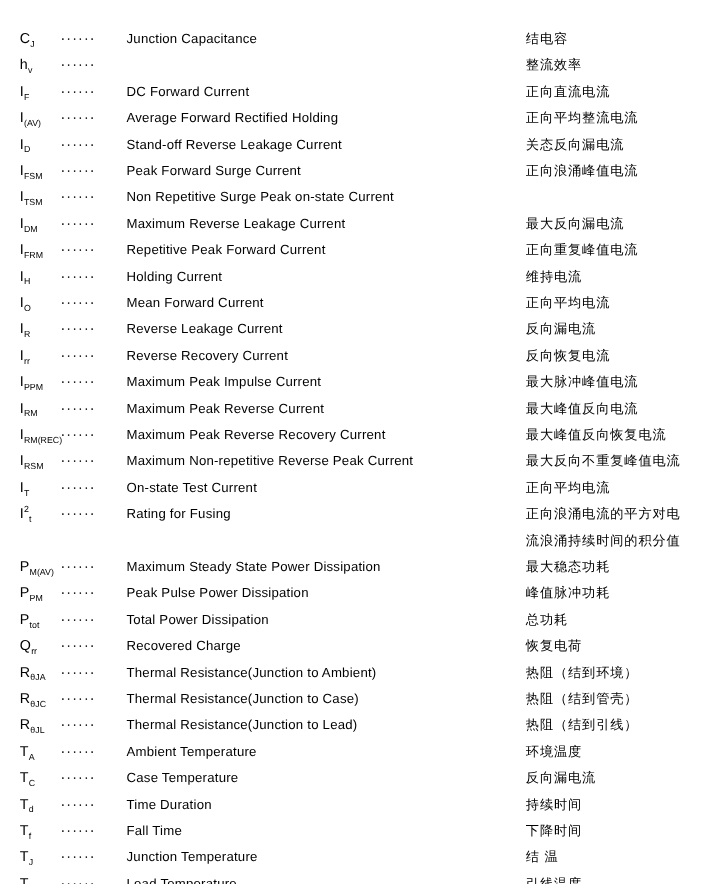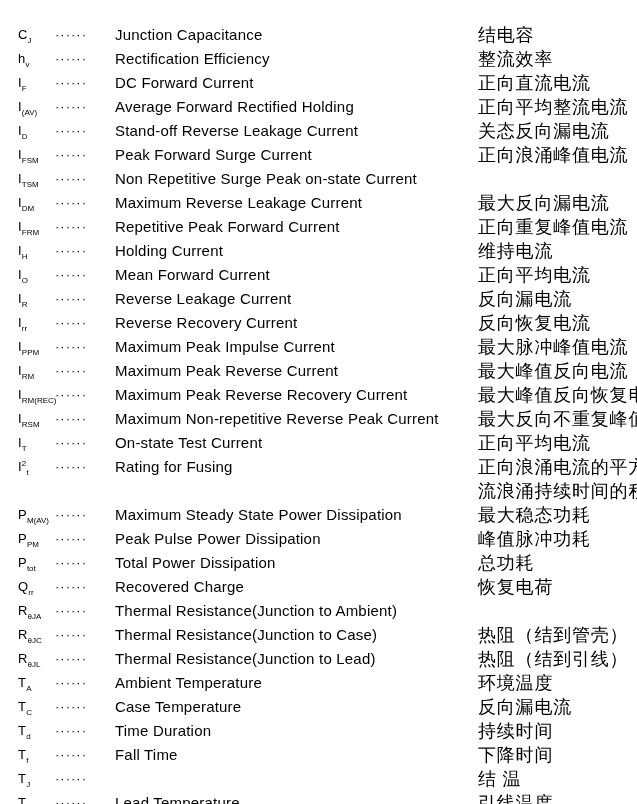--- a/index.html
+++ b/index.html
@@ -47,46 +47,45 @@
     position: absolute;
     left: 55px;
     top: 0;
     font-size: 13px;
     letter-spacing: 1px;
   }
   .c-en {
     position: absolute;
     left: 115px;
     top: 0;
-    font-size: 15px;
+    font-size: 12px;
     letter-spacing: 0.2px;
   }
   .c-zh {
     position: absolute;
     left: 478px;
     top: 0;
-    font-size: 18px;
+    font-size: 12px;
     letter-spacing: 0.8px;
   }
 </style>
 </head>
 <body>
 
 <div class="glossary" id="glossary">
   <div class="row">
     <span class="c-sym"><span>C</span><sup></sup><sub>J</sub></span>
     <span class="c-dots">······</span>
     <span class="c-en">Junction Capacitance</span>
     <span class="c-zh">结电容</span>
   </div>
 
   <div class="row">
     <span class="c-sym"><span>h</span><sup></sup><sub>v</sub></span>
     <span class="c-dots">······</span>
-    <span class="c-en">Rectification Efficiency</span>
     <span class="c-zh">整流效率</span>
   </div>
 
   <div class="row">
     <span class="c-sym"><span>I</span><sup></sup><sub>F</sub></span>
     <span class="c-dots">······</span>
     <span class="c-en">DC Forward Current</span>
     <span class="c-zh">正向直流电流</span>
   </div>
 
@@ -233,20 +232,21 @@
     <span class="c-sym"><span>Q</span><sup></sup><sub>rr</sub></span>
     <span class="c-dots">······</span>
     <span class="c-en">Recovered Charge</span>
     <span class="c-zh">恢复电荷</span>
   </div>
 
   <div class="row">
     <span class="c-sym"><span>R</span><sup></sup><sub>θJA</sub></span>
     <span class="c-dots">······</span>
     <span class="c-en">Thermal Resistance(Junction to Ambient)</span>
+    <span class="c-zh">热阻（结到环境）</span>
   </div>
 
   <div class="row">
     <span class="c-sym"><span>R</span><sup></sup><sub>θJC</sub></span>
     <span class="c-dots">······</span>
     <span class="c-en">Thermal Resistance(Junction to Case)</span>
     <span class="c-zh">热阻（结到管壳）</span>
   </div>
 
   <div class="row">
@@ -280,20 +280,21 @@
   <div class="row">
     <span class="c-sym"><span>T</span><sup></sup><sub>f</sub></span>
     <span class="c-dots">······</span>
     <span class="c-en">Fall Time</span>
     <span class="c-zh">下降时间</span>
   </div>
 
   <div class="row">
     <span class="c-sym"><span>T</span><sup></sup><sub>J</sub></span>
     <span class="c-dots">······</span>
+    <span class="c-en">Junction Temperature</span>
     <span class="c-zh">结 温</span>
   </div>
 
   <div class="row">
     <span class="c-sym"><span>T</span><sup></sup><sub>L</sub></span>
     <span class="c-dots">······</span>
     <span class="c-en">Lead Temperature</span>
     <span class="c-zh">引线温度</span>
   </div>
 </div>

